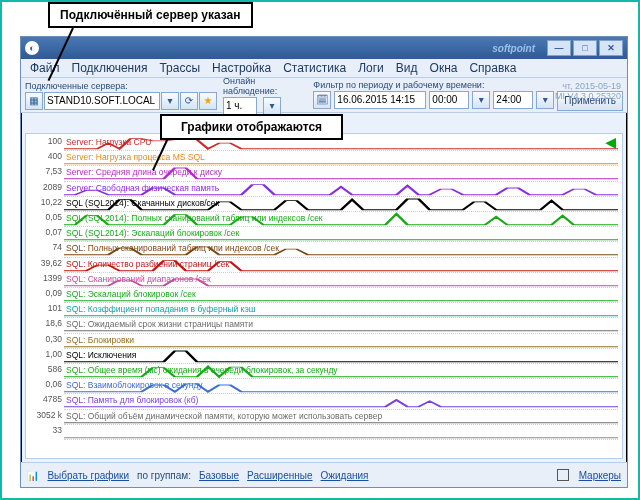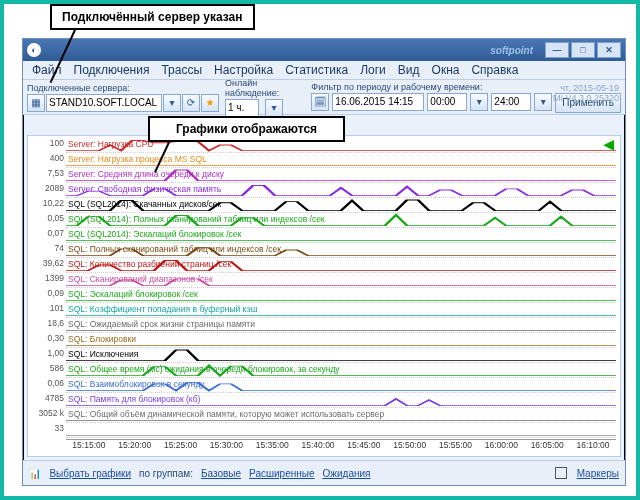--- a/index.html
+++ b/index.html
@@ -1,19 +1,19 @@
 <!DOCTYPE html>
 <html><head>
 <meta charset="utf-8">
 <style>
 html,body{margin:0;padding:0;font-family:Tahoma,Arial,sans-serif;font-size:10px;background:#fff;color:#000}
-.wrap{position:relative;width:640px;height:500px;border:4px solid #14b8a6;box-sizing:border-box;overflow:hidden}
+.wrap{position:relative;width:640px;height:500px;border:2px solid #14b8a6;box-sizing:border-box;overflow:hidden}
 .callout{position:absolute;left:46px;top:0;background:#fff;border:2px solid #000;padding:4px 10px;font-weight:700;font-size:12px;z-index:30}
 .callout-line{position:absolute;left:70px;top:26px;width:2px;height:58px;background:#000;transform:rotate(25deg);transform-origin:top;z-index:15}
-.callout2{position:absolute;left:144px;top:112px;background:#fff;border:2px solid #000;padding:4px 26px;font-weight:700;font-size:12px;z-index:30}
+.callout2{position:absolute;left:158px;top:112px;background:#fff;border:2px solid #000;padding:4px 19px;font-weight:700;font-size:12px;z-index:30}
 .callout2-line{position:absolute;left:166px;top:134px;width:2px;height:38px;background:#000;transform:rotate(25deg);transform-origin:top;z-index:15}
 .window{position:absolute;left:18px;top:34px;right:10px;bottom:10px;border:1px solid #6a8fbb;background:#eaf1fb;box-shadow:0 0 0 1px #000 inset}
 .titlebar{display:flex;align-items:center;height:22px;background:linear-gradient(#4a78b5,#2f5a94);color:#fff;font-weight:700;padding:0 4px;font-size:11px}
 .titlebar .ico{width:14px;height:14px;border-radius:50%;background:#fff;color:#2f5a94;display:flex;align-items:center;justify-content:center;margin-right:4px;font-size:9px}
 .titlebar .sp{flex:1}
 .softpoint{color:#9cc0ea;font-style:italic;font-size:10px;margin-right:10px}
 .winbtn{width:22px;height:14px;background:#d6e4f5;margin-left:2px;border:1px solid #7fa3cf;display:flex;align-items:center;justify-content:center;font-size:9px;color:#2f5a94}
 .menubar{display:flex;height:18px;background:#e8eff9;border-bottom:1px solid #b9cde6;padding:0 4px;gap:2px}
 .menubar span{padding:2px 5px;font-size:12px;color:#1c3a63}
 .toolbar{display:flex;align-items:center;height:30px;background:#e8eff9;border-bottom:1px solid #b9cde6;padding:2px 4px;gap:6px;font-size:10px;color:#2a4a76}
@@ -242,34 +242,20 @@
               <path d="M0 9 L0 9 L0 9 L2 9 L4 9 L6 9 L8 9 L10 9 L12 9 L14 9 L16 9 L18 9 L20 9 L22 9 L24 9 L26 9 L28 9 L30 9 L32 9 L34 9 L36 9 L38 9 L40 9 L42 9 L44 9 L46 9 L48 9 L50 9 L52 9 L54 9 L56 9 L58 9 L60 9 L62 9 L64 9 L66 9 L68 9 L70 9 L72 9 L74 9 L76 9 L78 9 L80 9 L82 9 L84 9 L86 9 L88 9 L90 9 L92 9 L94 9 L96 9 L98 9 L100 9 L100 9" stroke="#6b6b6b" fill="none" stroke-width="0.6"></path>
             </svg>
           </div>
           <div class="row">
             <span class="lab" style="color: rgb(136, 136, 136);"></span>
             <svg viewBox="0 0 100 10" preserveAspectRatio="none">
               <path d="M0 9 L0 9 L0 9 L2 9 L4 9 L6 9 L8 9 L10 9 L12 9 L14 9 L16 9 L18 9 L20 9 L22 9 L24 9 L26 9 L28 9 L30 9 L32 9 L34 9 L36 9 L38 9 L40 9 L42 9 L44 9 L46 9 L48 9 L50 9 L52 9 L54 9 L56 9 L58 9 L60 9 L62 9 L64 9 L66 9 L68 9 L70 9 L72 9 L74 9 L76 9 L78 9 L80 9 L82 9 L84 9 L86 9 L88 9 L90 9 L92 9 L94 9 L96 9 L98 9 L100 9 L100 9" stroke="#888888" fill="none" stroke-width="0.6"></path>
             </svg>
           </div>
         </div>
-   <div class="xaxis">
-     <div>15:15:00</div>
-          <div>15:20:00</div>
-          <div>15:25:00</div>
-     <div>15:30:00</div>
-          <div>15:35:00</div>
-          <div>15:40:00</div>
-     <div>15:45:00</div>
-          <div>15:50:00</div>
-          <div>15:55:00</div>
-     <div>16:00:00</div>
-          <div>16:05:00</div>
-          <div>16:10:00</div>
-   </div>
  </div>
 
  <div class="footer">
    <span>📊</span>
    <span class="link">Выбрать графики</span>
    <span>по группам:</span>
    <span class="link">Базовые</span>
    <span class="link">Расширенные</span>
    <span class="link">Ожидания</span>
    <span style="flex:1"></span>

